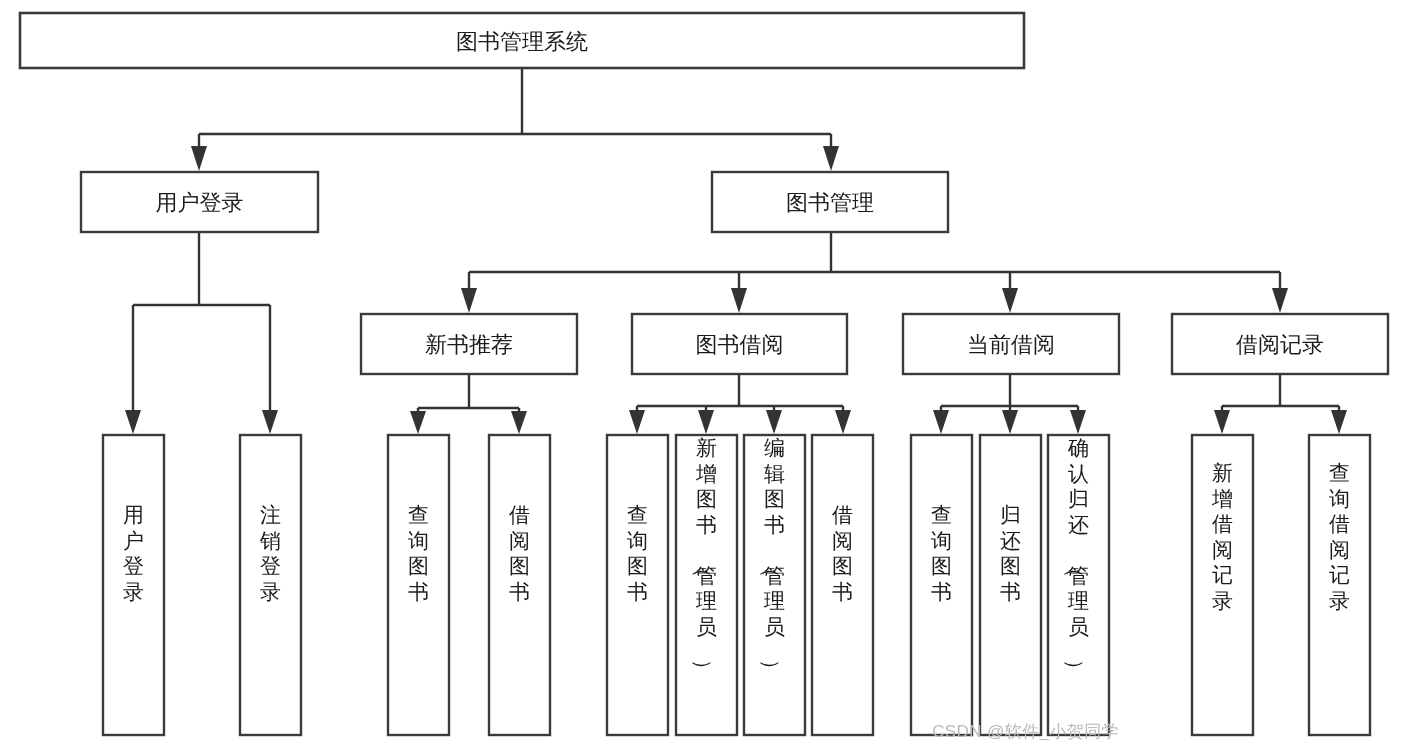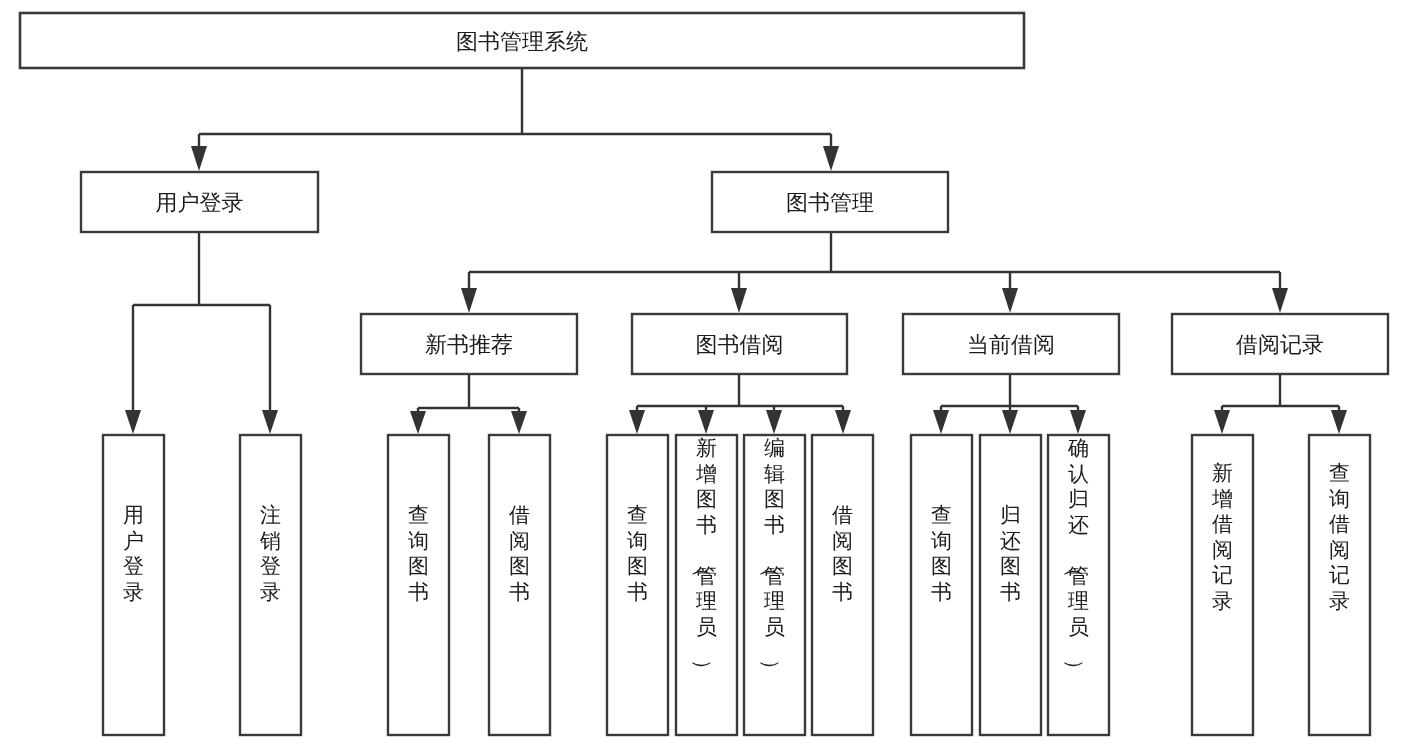--- a/index.html
+++ b/index.html
@@ -238,13 +238,14 @@
       <rect class="node-rect" x="1192" y="435" width="61" height="300"></rect>
       <text class="node-label-v" x="1222.5" y="480"><tspan x="1222.5" y="480">新</tspan><tspan x="1222.5" y="505.5">增</tspan><tspan x="1222.5" y="531">借</tspan><tspan x="1222.5" y="556.5">阅</tspan><tspan x="1222.5" y="582">记</tspan><tspan x="1222.5" y="607.5">录</tspan></text>
     </g>
     <g>
       <rect class="node-rect" x="1309" y="435" width="61" height="300"></rect>
       <text class="node-label-v" x="1339.5" y="480"><tspan x="1339.5" y="480">查</tspan><tspan x="1339.5" y="505.5">询</tspan><tspan x="1339.5" y="531">借</tspan><tspan x="1339.5" y="556.5">阅</tspan><tspan x="1339.5" y="582">记</tspan><tspan x="1339.5" y="607.5">录</tspan></text>
     </g>
 
   </svg>
 
+  <div class="watermark">CSDN @软件_小贺同学</div>
 </div>
 
 </body></html>

